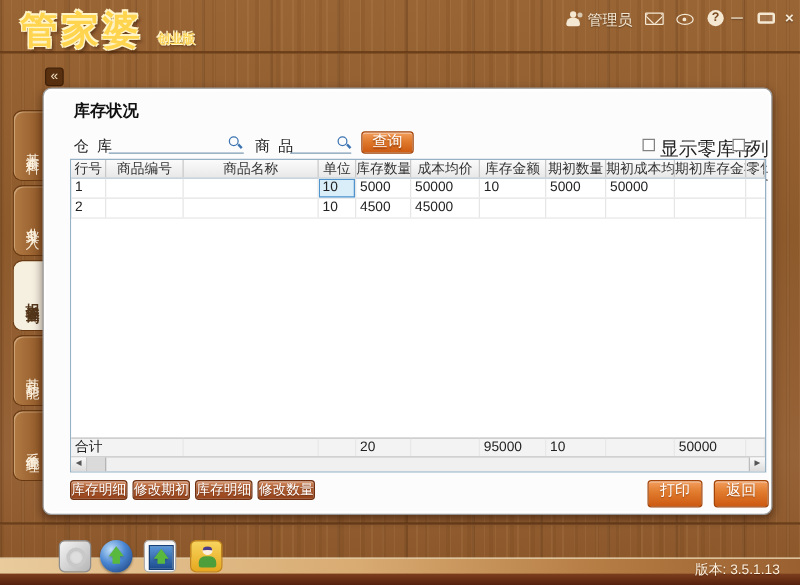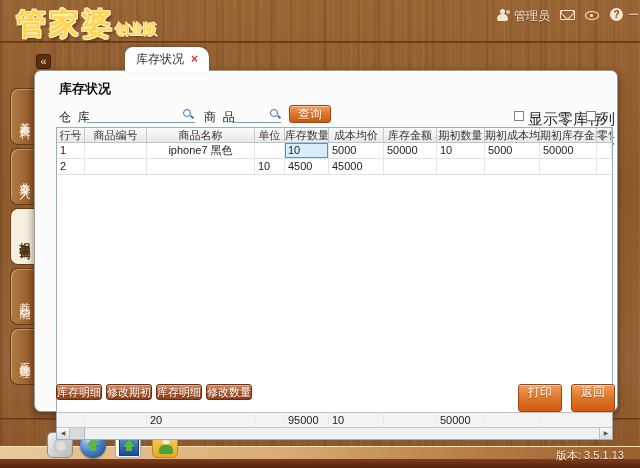--- a/index.html
+++ b/index.html
@@ -21,24 +21,24 @@
   .shelf { position:absolute; left:0; top:446px; width:640px; height:13px;
     border-top:1px solid #f4e2bd;
     background:linear-gradient(90deg,#e9cb9c 0%,#d8ab72 45%,#b57c44 75%,#9a6030 100%); }
   .shelf-dark { position:absolute; left:0; top:459px; width:640px; height:9px;
     background:linear-gradient(180deg,#7d3e1e,#55200d); }
 
   
   .logo { position:absolute; left:16px; top:4px; white-space:nowrap; }
   .logo-main { font-size:30px; font-weight:bold; letter-spacing:3px; color:#ffd44e;
     text-shadow:-1px -1px 0 #fff3c8, 1px -1px 0 #fff3c8, -1px 1px 0 #fff3c8, 1px 1px 0 #fff3c8, 2px 3px 3px rgba(40,14,0,.55); }
-  .logo-sub { font-size:14px; font-weight:bold; color:#ffd95f; margin-left:0;
+  .logo-sub { font-size:10px; font-weight:bold; color:#ffd95f; margin-left:11px;
     text-shadow:-1px -1px 0 #fff3c8, 1px 1px 0 #fff3c8, 1px 2px 2px rgba(40,14,0,.5); }
 
-  .tctl { position:absolute; color:#f4e8d3;margin-left:44px; }
+  .tctl { position:absolute; color:#f4e8d3; }
   .user-label { left:470px; top:8px; font-size:12px; text-shadow:0 1px 1px rgba(0,0,0,.4); }
   .person-icon { left:451px; top:9px; width:16px; height:12px; }
   .person-icon .p-head { position:absolute; left:5px; top:0; width:5px; height:5px; border-radius:50%; background:#f4e8d3; }
   .person-icon .p-body { position:absolute; left:2px; top:5px; width:11px; height:7px; border-radius:5px 5px 2px 2px; background:#f4e8d3; }
   .person-icon .p-head2 { position:absolute; left:11px; top:1px; width:4px; height:4px; border-radius:50%; background:#d8c8b0; }
   .mail-icon { left:516px; top:10px; width:15px; height:10px; border:1px solid #f4e8d3; border-radius:1px; overflow:hidden; }
   .mail-icon::before { content:""; position:absolute; left:1px; top:-4px; width:9px; height:9px;
     border:1px solid #f4e8d3; transform:rotate(45deg); }
   .eye-icon { left:541px; top:11px; width:14px; height:9px; border:1px solid #f4e8d3; border-radius:50%; }
   .eye-icon::before { content:""; position:absolute; left:4px; top:2px; width:3px; height:3px; border-radius:50%; background:#f4e8d3; }
@@ -75,26 +75,26 @@
   .flt-input { position:absolute; top:36px; height:16px; border:none; border-bottom:1px solid #7c9cb4;
     background:transparent; font-size:11px; padding:0 12px 0 2px; }
   .mag { position:absolute; top:38px; width:11px; height:11px; }
   .mag::before { content:""; position:absolute; left:0; top:0; width:6px; height:6px;
     border:1.5px solid #3c74b2; border-radius:50%; }
   .mag::after { content:""; position:absolute; left:7px; top:7px; width:4px; height:2px;
     background:#3c74b2; transform:rotate(45deg); }
   .btn-orange { position:absolute; background:linear-gradient(180deg,#f39e5e 0%,#e07a2c 45%,#cd5a12 100%);
     border:1px solid #a34408; border-radius:3px; color:#fff; text-align:center;
     text-shadow:0 1px 1px rgba(90,30,0,.5); box-shadow:inset 0 1px 0 rgba(255,255,255,.45); }
-  .query-btn { left:254px; top:34px; width:42px; height:18px; font-size:12px; line-height:16px; }
+  .query-btn { left:254px; top:34px; width:42px; height:18px; font-size:12px; line-height:16px;font-family:Liberation Mono, monospace; }
   .checkbox { position:absolute; top:40px; width:10px; height:10px; background:#fff; border:1px solid #828282; }
   .cb-label { position:absolute; top:39px; font-size:15px; color:#222; }
 
   
-  .tbl { position:absolute; left:21px; top:56px; width:557px; height:313px;
+  .tbl { position:absolute; left:21px; top:56px; width:557px; height:251px;
     border:1px solid #96b1c4; background:#fff; display:flex; flex-direction:column; }
   .trow { display:grid; grid-template-columns:28px 62px 108px 30px 44px 55px 53px 48px 55px 57px auto; }
   .thead { height:15px; background:linear-gradient(180deg,#fbfbfb,#e8e8e8); border-bottom:1px solid #b6c6d2; }
   .thead .tc { font-size:11px; color:#333; text-align:center; line-height:14px; border-right:1px solid #c9c9c9; overflow:hidden; white-space:nowrap; }
   .tdata { height:16px; border-bottom:1px solid #e3e3e3; }
   .tdata .tc { font-size:11px; color:#222; line-height:15px; padding-left:3px; border-right:1px solid #e6e6e6; overflow:hidden; white-space:nowrap; }
   .tc.center { text-align:center; padding-left:0; }
   .tc.sel { background:#d9eef9; box-shadow:inset 0 0 0 1px #4f94cd; }
   .tfill { flex:1; background:#fff; }
   .ttotal { height:15px; background:#f3f3f3; border-top:1px solid #c2c2c2; }
@@ -103,21 +103,21 @@
   .sbtn { width:13px; height:100%; background:linear-gradient(180deg,#fafafa,#dcdcdc); border-right:1px solid #bdbdbd;
     font-size:6px; color:#555; text-align:center; line-height:11px; }
   .sbtn.right { border-right:none; border-left:1px solid #bdbdbd; }
   .sthumb { width:15px; height:100%; background:#dadada; border-right:1px solid #b5b5b5; }
   .strack { flex:1; }
 
   
   .btn-brown { position:absolute; top:313px; width:46px; height:16px; font-size:11px; line-height:14px; text-align:center;
     background:linear-gradient(180deg,#d28b62 0%,#b05c30 45%,#96431c 100%); border:1px solid #6e3010; border-radius:3px;
     color:#fff; text-shadow:0 1px 1px rgba(60,20,0,.5); box-shadow:inset 0 1px 0 rgba(255,255,255,.35); }
-  .act-right { top:313px; width:44px; height:28px; font-size:12px; line-height:15px; }
+  .act-right { top:313px; width:44px; height:22px; font-size:12px; line-height:15px; }
 
   
   .dock-icon { position:absolute; top:432px; width:26px; height:26px; }
   .ic-sys { left:47px; border-radius:5px; border:1px solid #8e8e8e; background:linear-gradient(135deg,#f4f4f4,#b5b5b5); }
   .ic-sys::before { content:""; position:absolute; left:5px; top:5px; width:12px; height:12px; border-radius:50%;
     border:2px solid #c8c8c8; background:#dedede; box-shadow:inset 0 0 2px #999; }
   .ic-globe { left:80px; border-radius:50%; background:radial-gradient(circle at 35% 30%, #c2e2fa 0%, #4a86d2 45%, #16386f 100%);
     box-shadow:0 1px 2px rgba(0,0,0,.4); }
   .ic-backup { left:115px; border-radius:4px; border:1px solid #aeaeae; background:#f8f8f8; }
   .ic-backup::before { content:""; position:absolute; left:3px; top:3px; width:18px; height:18px;
@@ -152,23 +152,20 @@
   </div>
   <div class="tctl user-label">管理员</div>
   <div class="tctl mail-icon"></div>
   <div class="tctl eye-icon"></div>
   <div class="tctl help-icon">?</div>
   <div class="tctl min-icon">─</div>
   <div class="tctl max-icon"></div>
   <div class="tctl close-icon">×</div>
 
   <div class="collapse-btn">«</div>
-  <div class="tab tab-active">
-    <span>库存状况</span><span class="tab-close">×</span>
-  </div>
 
   <div class="side-tab" style="top:88px">基本资料</div>
   <div class="side-tab" style="top:148px">业务录入</div>
   <div class="side-tab active" style="top:208px">报表查询</div>
   <div class="side-tab" style="top:268px">其它功能</div>
   <div class="side-tab" style="top:328px">系统管理</div>
 
   <div class="panel">
     <div class="panel-title">库存状况</div>
 
@@ -195,21 +192,20 @@
         <div class="tc">库存金额</div>
         <div class="tc">期初数量</div>
         <div class="tc">期初成本均价</div>
         <div class="tc">期初库存金额</div>
         <div class="tc">零售</div>
       </div>
 
       <div class="trow tdata">
         <div class="tc">1</div>
         <div class="tc"></div>
-        <div class="tc center">iphone7 黑色</div>
         <div class="tc"></div>
         <div class="tc sel">10</div>
         <div class="tc">5000</div>
         <div class="tc">50000</div>
         <div class="tc">10</div>
         <div class="tc">5000</div>
         <div class="tc">50000</div>
         <div class="tc"></div>
       </div>
 
@@ -222,20 +218,21 @@
         <div class="tc">45000</div>
         <div class="tc"></div>
         <div class="tc"></div>
         <div class="tc"></div>
         <div class="tc"></div>
       </div>
 
       <div class="tfill"></div>
 
       <div class="trow ttotal">
+        <div class="tc" style="grid-column:1/3">合计</div>
         <div class="tc"></div>
         <div class="tc"></div>
         <div class="tc">20</div>
         <div class="tc"></div>
         <div class="tc">95000</div>
         <div class="tc">10</div>
         <div class="tc"></div>
         <div class="tc">50000</div>
         <div class="tc"></div>
       </div>

